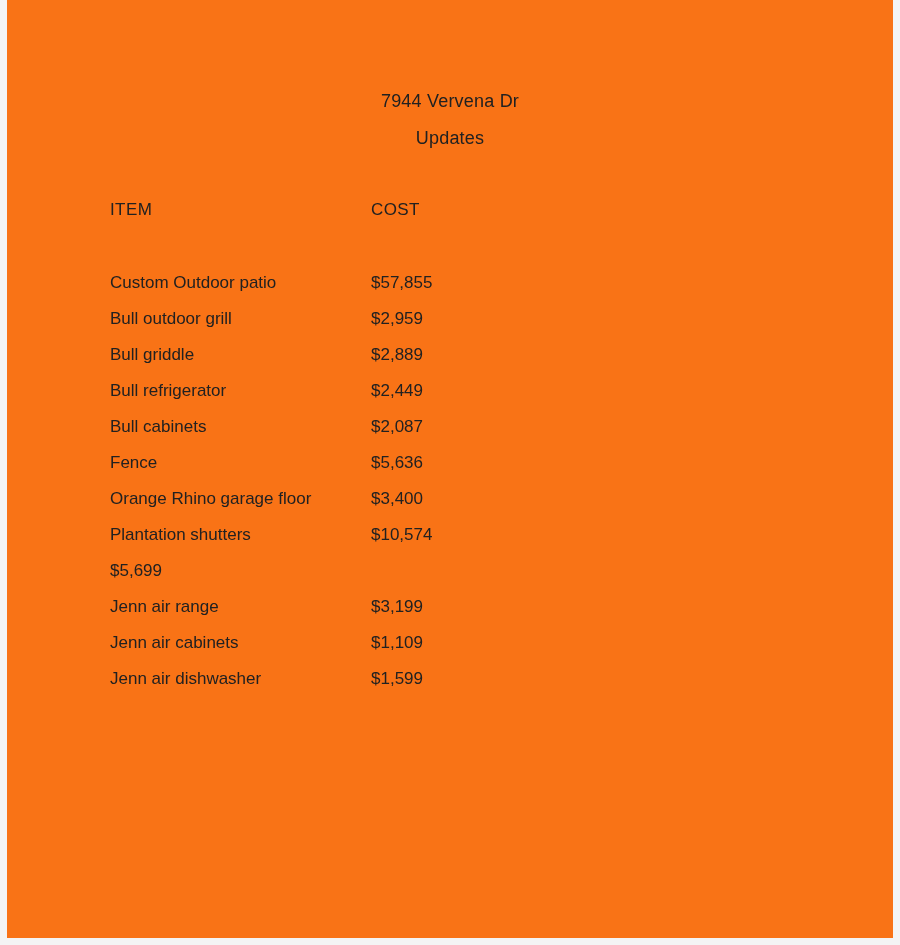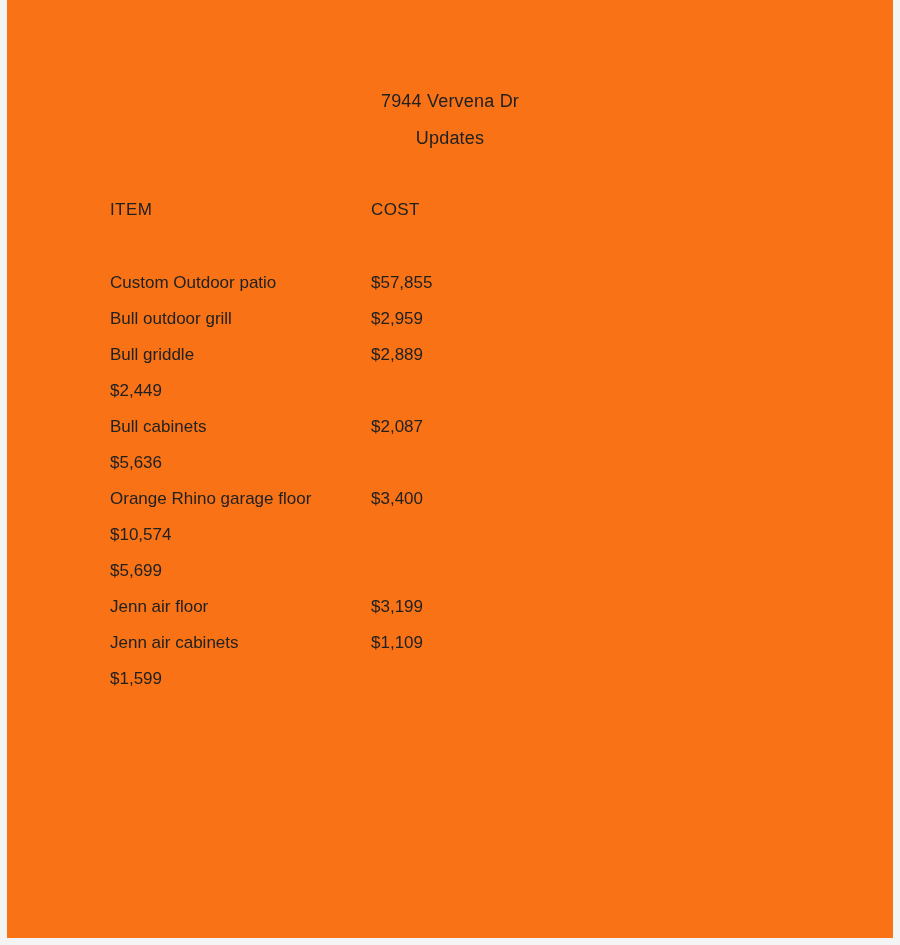--- a/index.html
+++ b/index.html
@@ -89,56 +89,60 @@
     <div class="col-item">Bull outdoor grill</div>
     <div class="col-cost">$2,959</div>
   </div>
 
   <div class="trow">
     <div class="col-item">Bull griddle</div>
     <div class="col-cost">$2,889</div>
   </div>
 
   <div class="trow">
+    <div class="col-item">Bull refrigerator</div>
     <div class="col-cost">$2,449</div>
   </div>
 
   <div class="trow">
     <div class="col-item">Bull cabinets</div>
     <div class="col-cost">$2,087</div>
   </div>
 
   <div class="trow">
+    <div class="col-item">Fence</div>
     <div class="col-cost">$5,636</div>
   </div>
 
   <div class="trow">
     <div class="col-item">Orange Rhino garage floor</div>
     <div class="col-cost">$3,400</div>
   </div>
 
   <div class="trow">
+    <div class="col-item">Plantation shutters</div>
     <div class="col-cost">$10,574</div>
   </div>
 
   <div class="trow">
     <div class="col-cost">$5,699</div>
   </div>
 
   <div class="trow">
-    <div class="col-item">Jenn air floor</div>
+    <div class="col-item">Jenn air range</div>
     <div class="col-cost">$3,199</div>
   </div>
 
   <div class="trow">
     <div class="col-item">Jenn air cabinets</div>
     <div class="col-cost">$1,109</div>
   </div>
 
   <div class="trow">
+    <div class="col-item">Jenn air dishwasher</div>
     <div class="col-cost">$1,599</div>
   </div>
 </div>
 
     <div class="trow total-row">
     </div>
 
   </div>
 </div>
 

